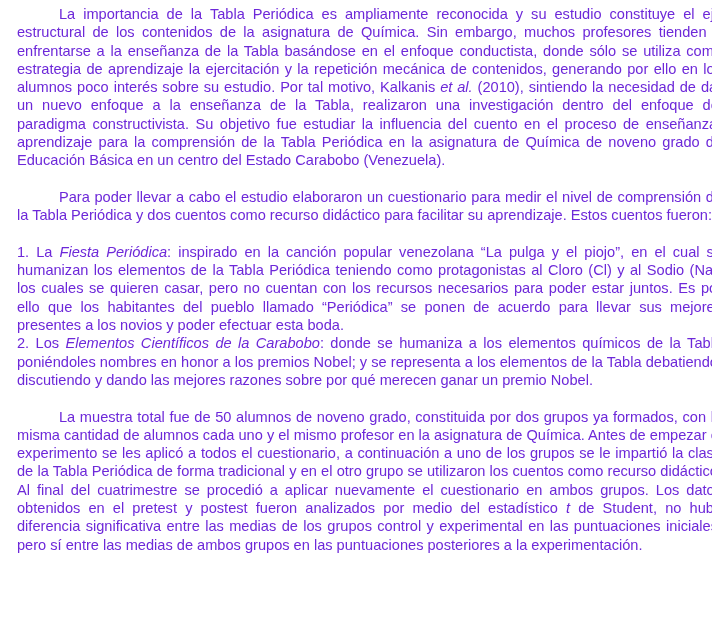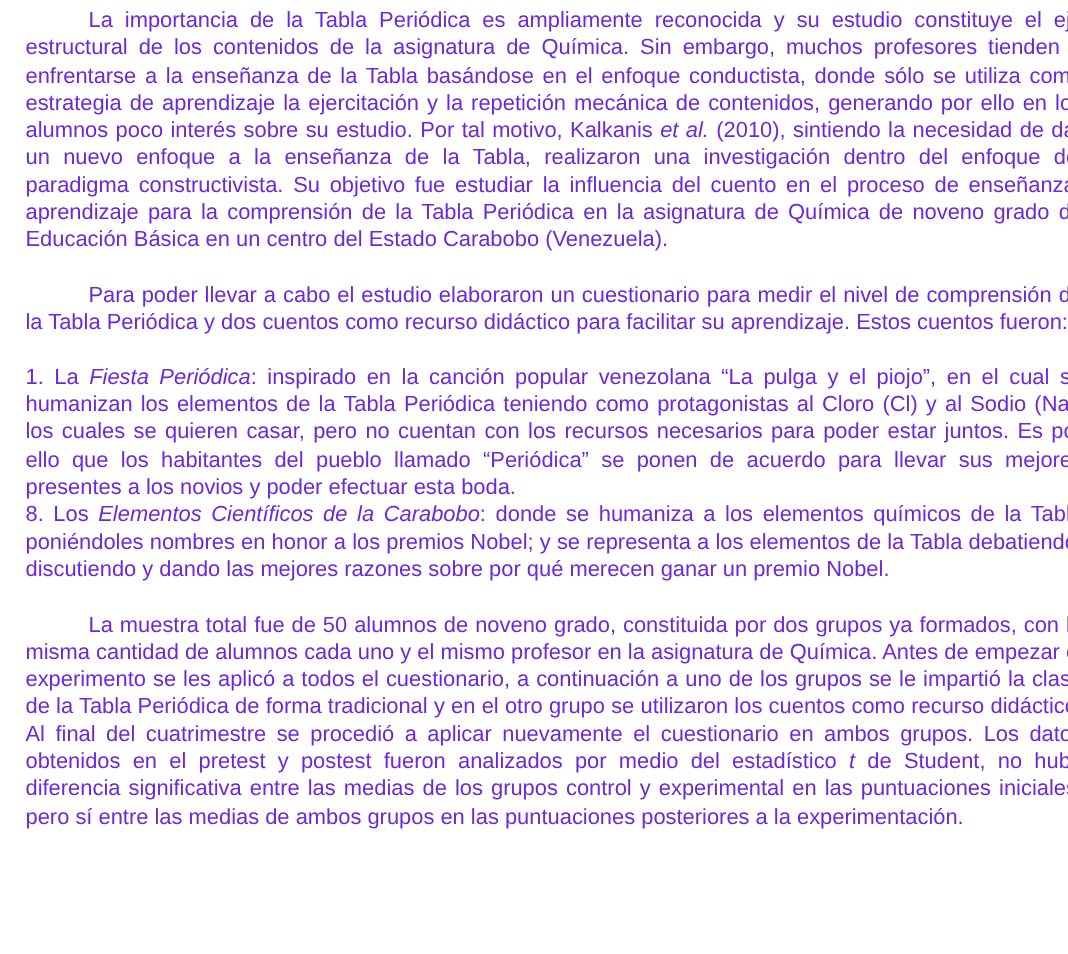--- a/index.html
+++ b/index.html
@@ -37,15 +37,15 @@
     font-style: italic;
   }
 </style>
 </head>
 <body>
 
 <div class="page" id="doc-page" style="color: #6d28d9; background: rgb(255, 255, 255); margin-left: 14px;">
     <p class="para indent gap"><span>La importancia de la Tabla Periódica es ampliamente reconocida y su estudio constituye el eje estructural de los contenidos de la asignatura de Química. Sin embargo, muchos profesores tienden a enfrentarse a la enseñanza de la Tabla basándose en el enfoque conductista, donde sólo se utiliza como estrategia de aprendizaje la ejercitación y la repetición mecánica de contenidos, generando por ello en los alumnos poco interés sobre su estudio. Por tal motivo, Kalkanis </span><em>et al.</em><span> (2010), sintiendo la necesidad de dar un nuevo enfoque a la enseñanza de la Tabla, realizaron una investigación dentro del enfoque del paradigma constructivista. Su objetivo fue estudiar la influencia del cuento en el proceso de enseñanza-aprendizaje para la comprensión de la Tabla Periódica en la asignatura de Química de noveno grado de Educación Básica en un centro del Estado Carabobo (Venezuela).</span></p>
     <p class="para indent gap"><span>Para poder llevar a cabo el estudio elaboraron un cuestionario para medir el nivel de comprensión de la Tabla Periódica y dos cuentos como recurso didáctico para facilitar su aprendizaje. Estos cuentos fueron:</span></p>
     <p class="para"><span>1. La </span><em>Fiesta Periódica</em><span>: inspirado en la canción popular venezolana “La pulga y el piojo”, en el cual se humanizan los elementos de la Tabla Periódica teniendo como protagonistas al Cloro (Cl) y al Sodio (Na), los cuales se quieren casar, pero no cuentan con los recursos necesarios para poder estar juntos. Es por ello que los habitantes del pueblo llamado “Periódica” se ponen de acuerdo para llevar sus mejores presentes a los novios y poder efectuar esta boda.</span></p>
-    <p class="para gap"><span>8. Los </span><em>Elementos Científicos de la Carabobo</em><span>: donde se humaniza a los elementos químicos de la Tabla poniéndoles nombres en honor a los premios Nobel; y se representa a los elementos de la Tabla debatiendo, discutiendo y dando las mejores razones sobre por qué merecen ganar un premio Nobel.</span></p>
+    <p class="para gap"><span>2. Los </span><em>Elementos Científicos de la Carabobo</em><span>: donde se humaniza a los elementos químicos de la Tabla poniéndoles nombres en honor a los premios Nobel; y se representa a los elementos de la Tabla debatiendo, discutiendo y dando las mejores razones sobre por qué merecen ganar un premio Nobel.</span></p>
     <p class="para indent"><span>La muestra total fue de 50 alumnos de noveno grado, constituida por dos grupos ya formados, con la misma cantidad de alumnos cada uno y el mismo profesor en la asignatura de Química. Antes de empezar el experimento se les aplicó a todos el cuestionario, a continuación a uno de los grupos se le impartió la clase de la Tabla Periódica de forma tradicional y en el otro grupo se utilizaron los cuentos como recurso didáctico. Al final del cuatrimestre se procedió a aplicar nuevamente el cuestionario en ambos grupos. Los datos obtenidos en el pretest y postest fueron analizados por medio del estadístico </span><em>t</em><span> de Student, no hubo diferencia significativa entre las medias de los grupos control y experimental en las puntuaciones iniciales, pero sí entre las medias de ambos grupos en las puntuaciones posteriores a la experimentación.</span></p>
   </div>
 
 </body></html>

